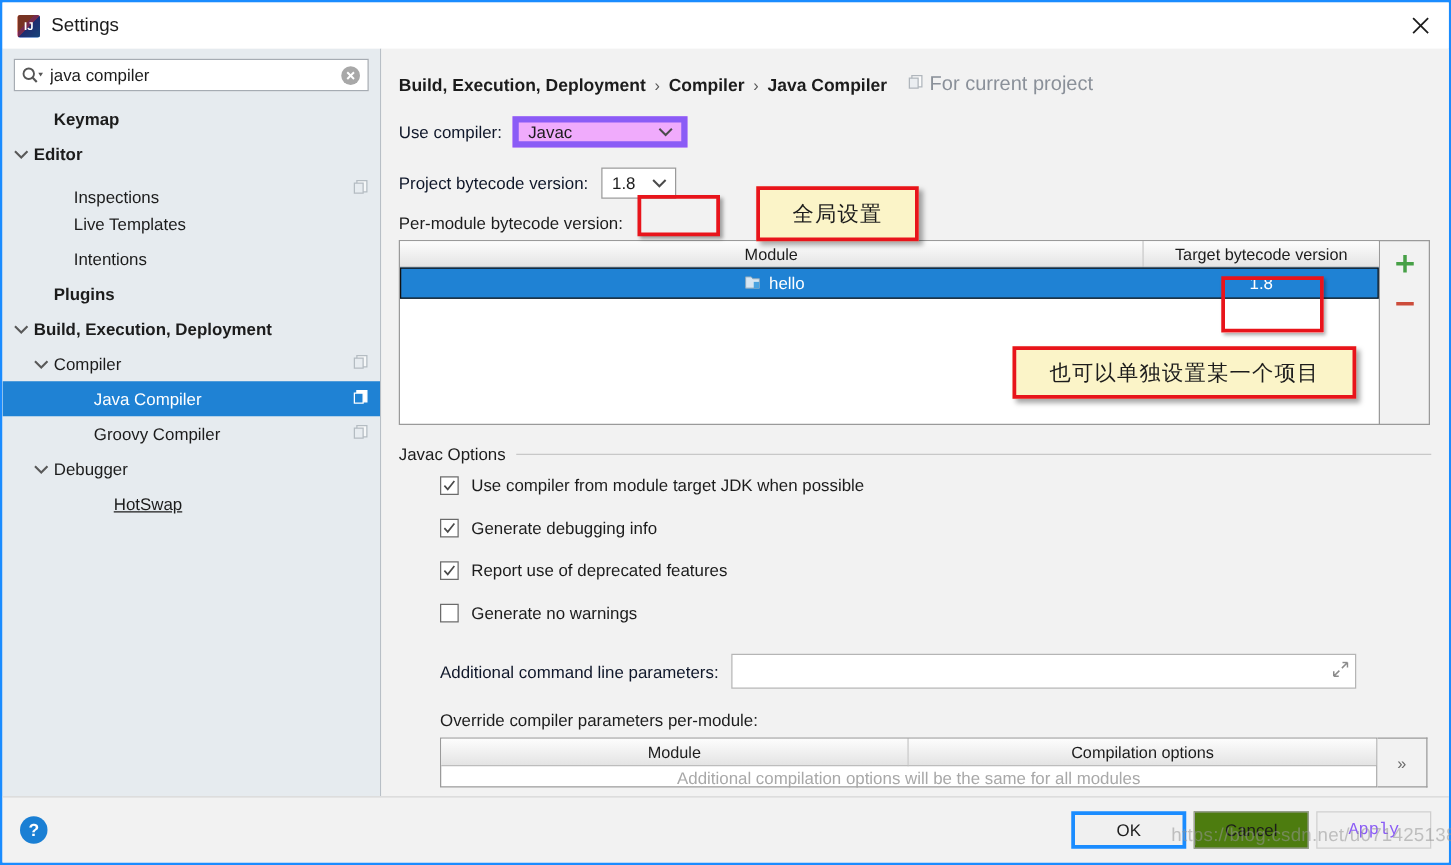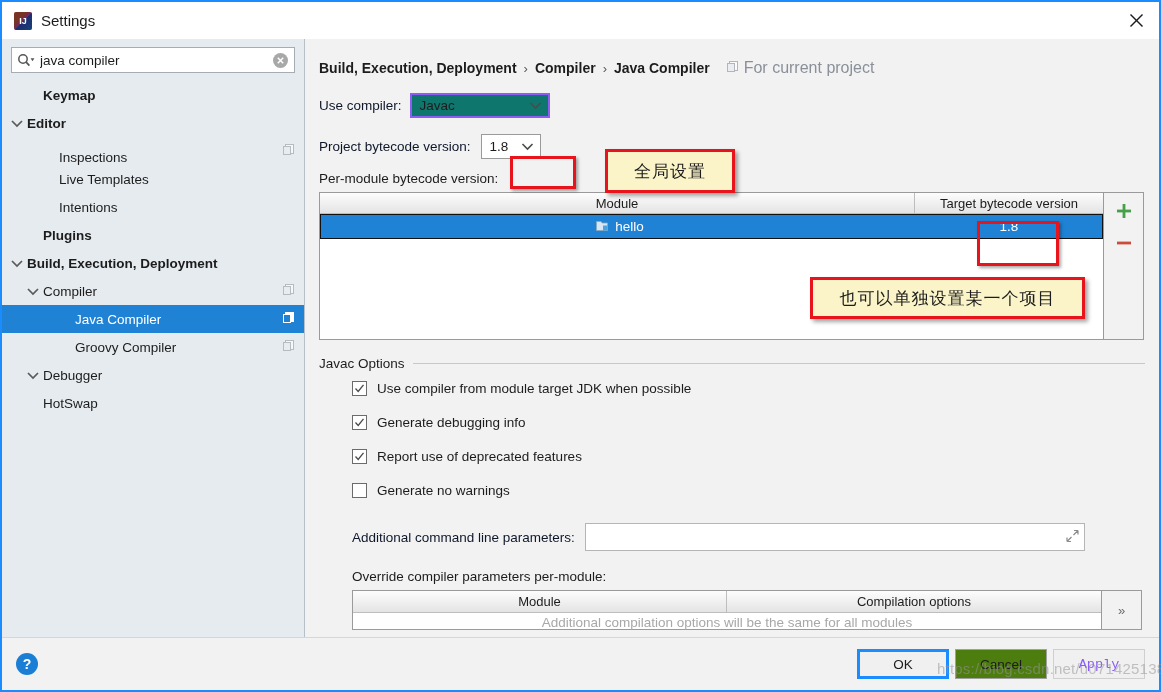--- a/index.html
+++ b/index.html
@@ -153,22 +153,22 @@
     font-weight: normal;
     font-size: 16px;
   }
   #forproj .copy-ic { margin-right: 5px; opacity: .75; }
 
   .row { display: flex; align-items: center; }
   #use-compiler-row { margin-top: 8px; height: 28px; }
   .lbl { font-size: 13.5px; color: #0f172a; }
   .combo {
     height: 25px; box-sizing: border-box;
-    background: #0f766e;
-    border: 2px solid #8b5cf6;
+    background: #f0abfc;
+    border: 5px solid #8b5cf6;
     display: flex; align-items: center;
     padding: 0 6px 0 8px;
     font-size: 13.5px;
     position: relative;
   }
   .combo .cval { flex: 1 1 auto; }
   .combo .chev { margin-left: 8px; display:flex; align-items:center;}
   #use-compiler-combo { width: 140px; margin-left: 8px; }
 
   #bytecode-row { margin-top: 12px; height: 30px; }
@@ -507,21 +507,21 @@
               </svg></span>
           </div>
           <div class="tnode" style="padding-left: 24px;">
             <span class="arrow">
               <svg width="12" height="9" viewBox="0 0 12 9">
                 <path d="M1 2 L6 7 L11 2" fill="none" stroke="#5a5a5a" stroke-width="1.7"></path>
               </svg>
             </span>
             <span class="tlabel">Debugger</span>
           </div>
-          <div class="tnode" style="padding-left: 24px;">
+          <div class="tnode" style="padding-left: 72px; text-decoration: underline;">
             <span class="arrow blank">
               <svg width="12" height="9" viewBox="0 0 12 9">
                 <path d="M1 2 L6 7 L11 2" fill="none" stroke="#5a5a5a" stroke-width="1.7"></path>
               </svg>
             </span>
             <span class="tlabel">HotSwap</span>
           </div>
         </div>
     </div>
 

